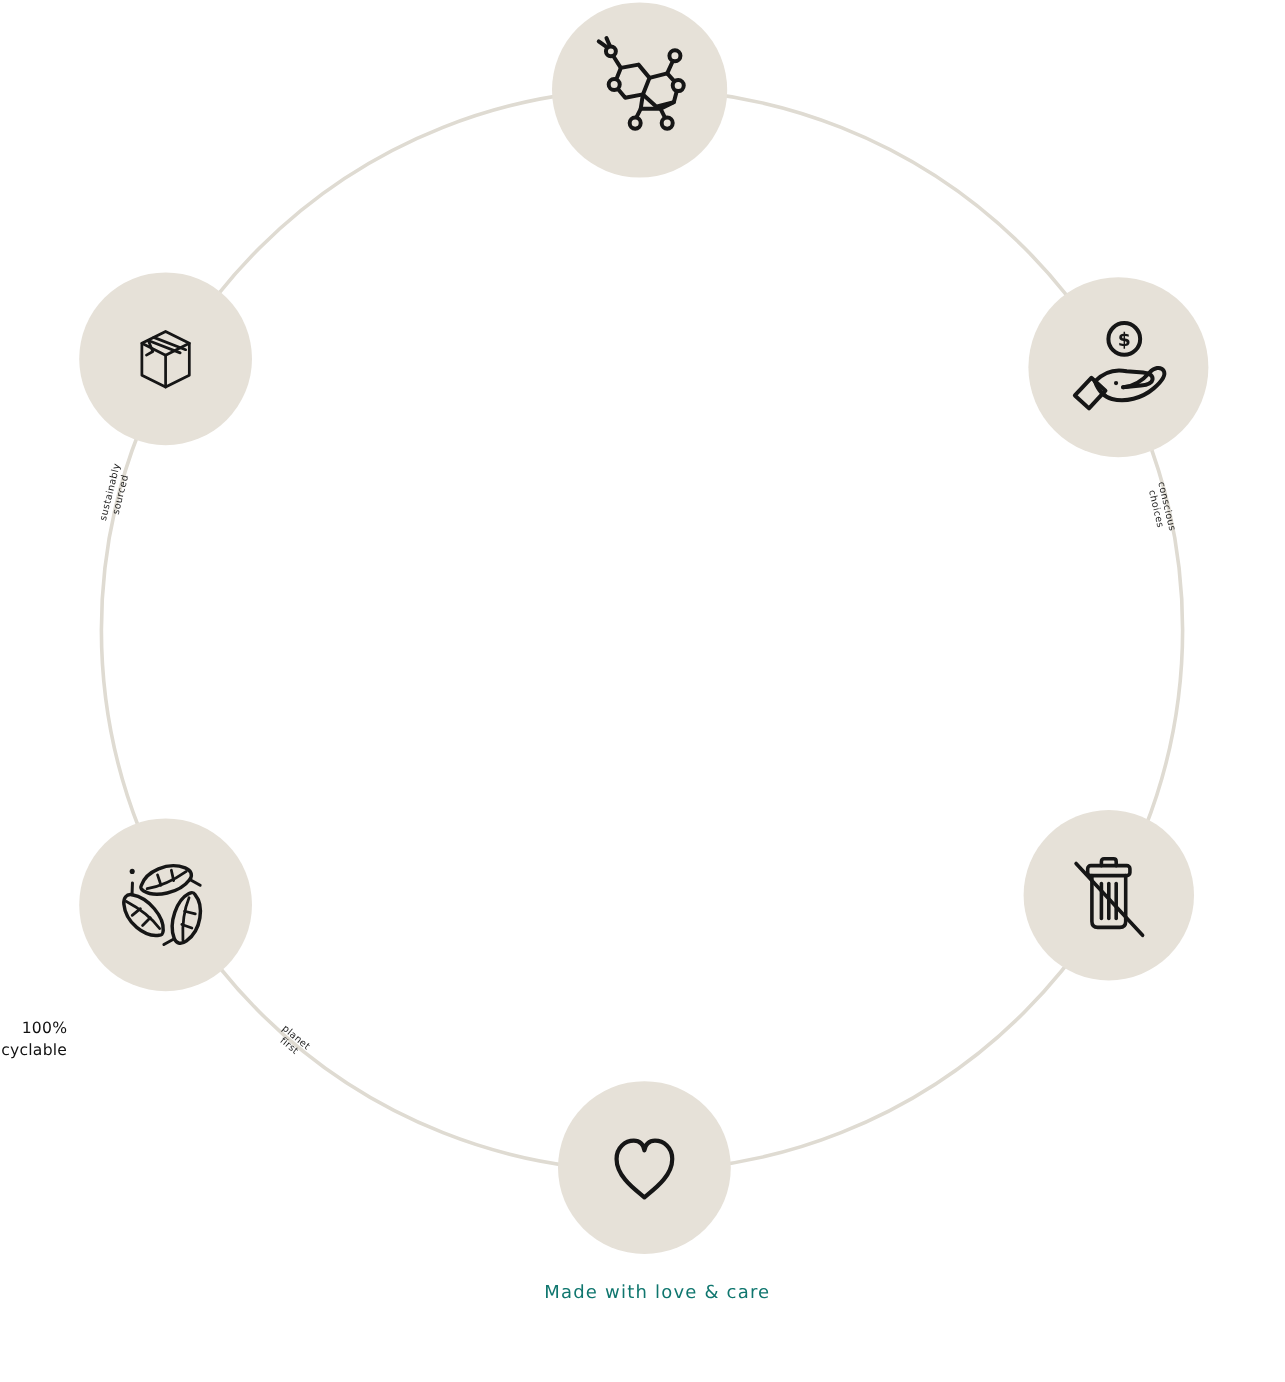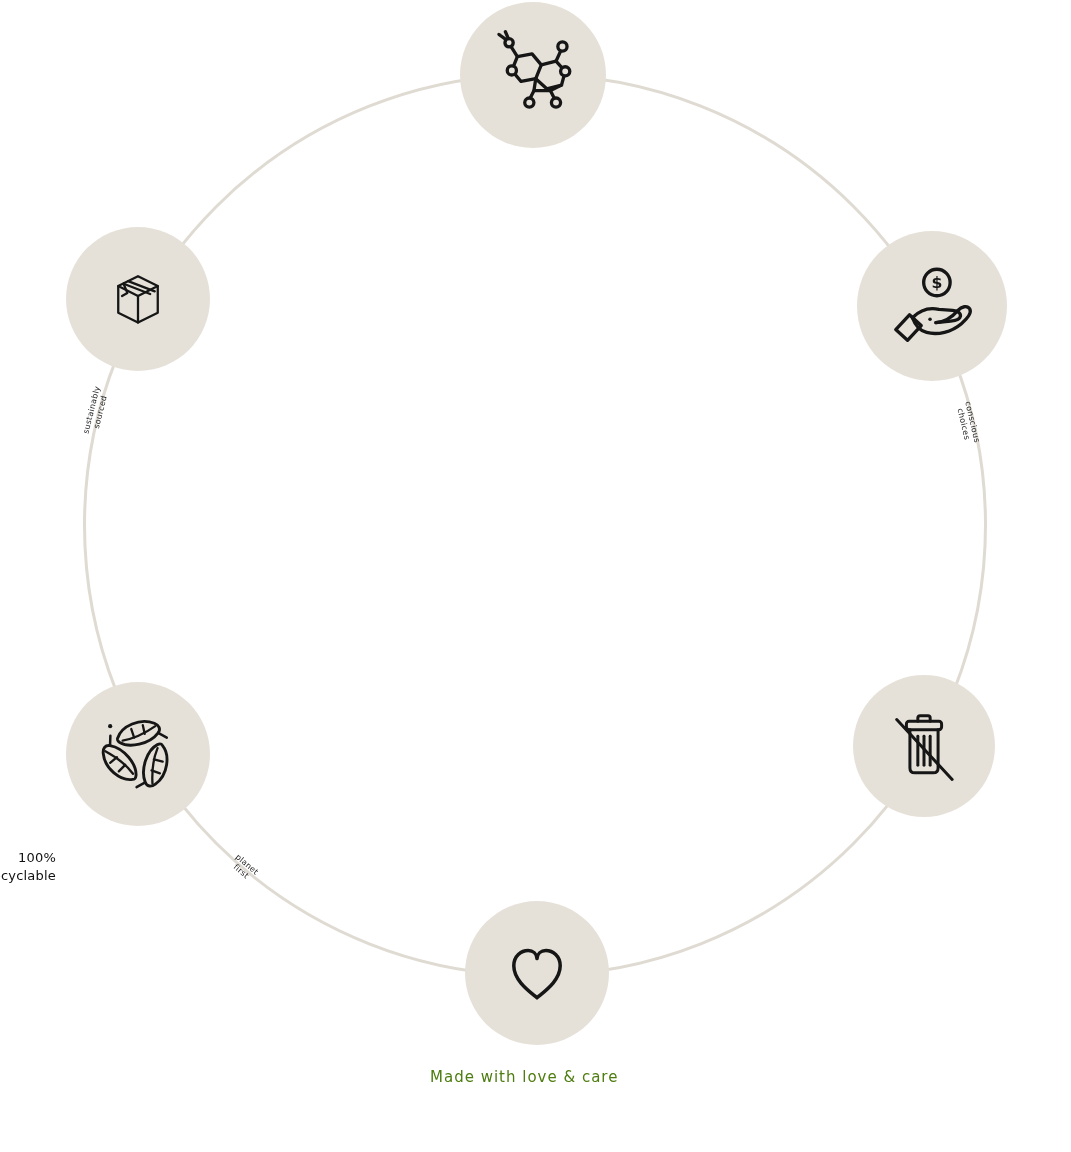--- a/index.html
+++ b/index.html
@@ -27,22 +27,22 @@
     font-size:8px;line-height:9px;letter-spacing:.3px;
   }
   .ring-label-left{left:64px;top:402px;transform:rotate(-76deg);}
   .ring-label-right{left:936px;top:414px;transform:rotate(77deg);}
   .ring-label-lowerleft{left:212px;top:859px;transform:rotate(40deg);}
   .edge-label{
     position:absolute;left:-50px;top:849px;width:106px;text-align:right;
     color:#111111;font-size:13px;line-height:18px;letter-spacing:.2px;
   }
   .caption{
-    position:absolute;left:430px;top:1068px;width:212px;text-align:left;
-    color:#4d7c0f;font-size:15px;letter-spacing:1px;
+    position:absolute;left:430px;top:1068px;width:212px;text-align:right;
+    color:#0f766e;font-size:15px;letter-spacing:1px;
   }
 </style>
 </head>
 <body>
 
 <div class="canvas">
 
   <div class="ring"></div>
 
   <div class="node node-molecule">

